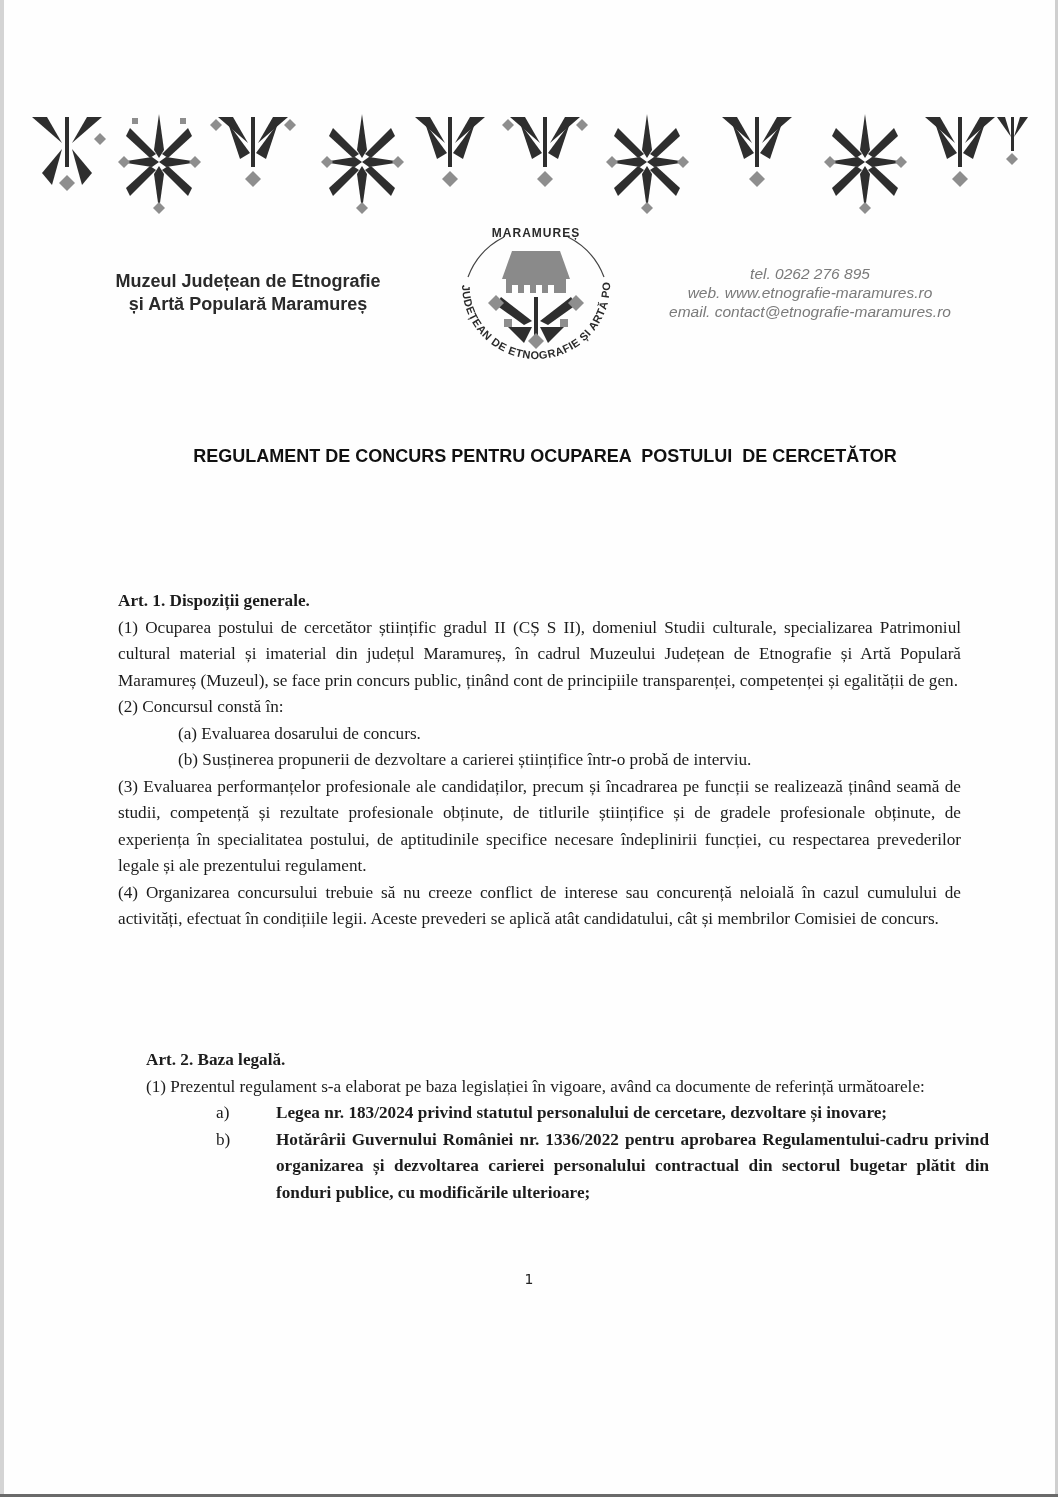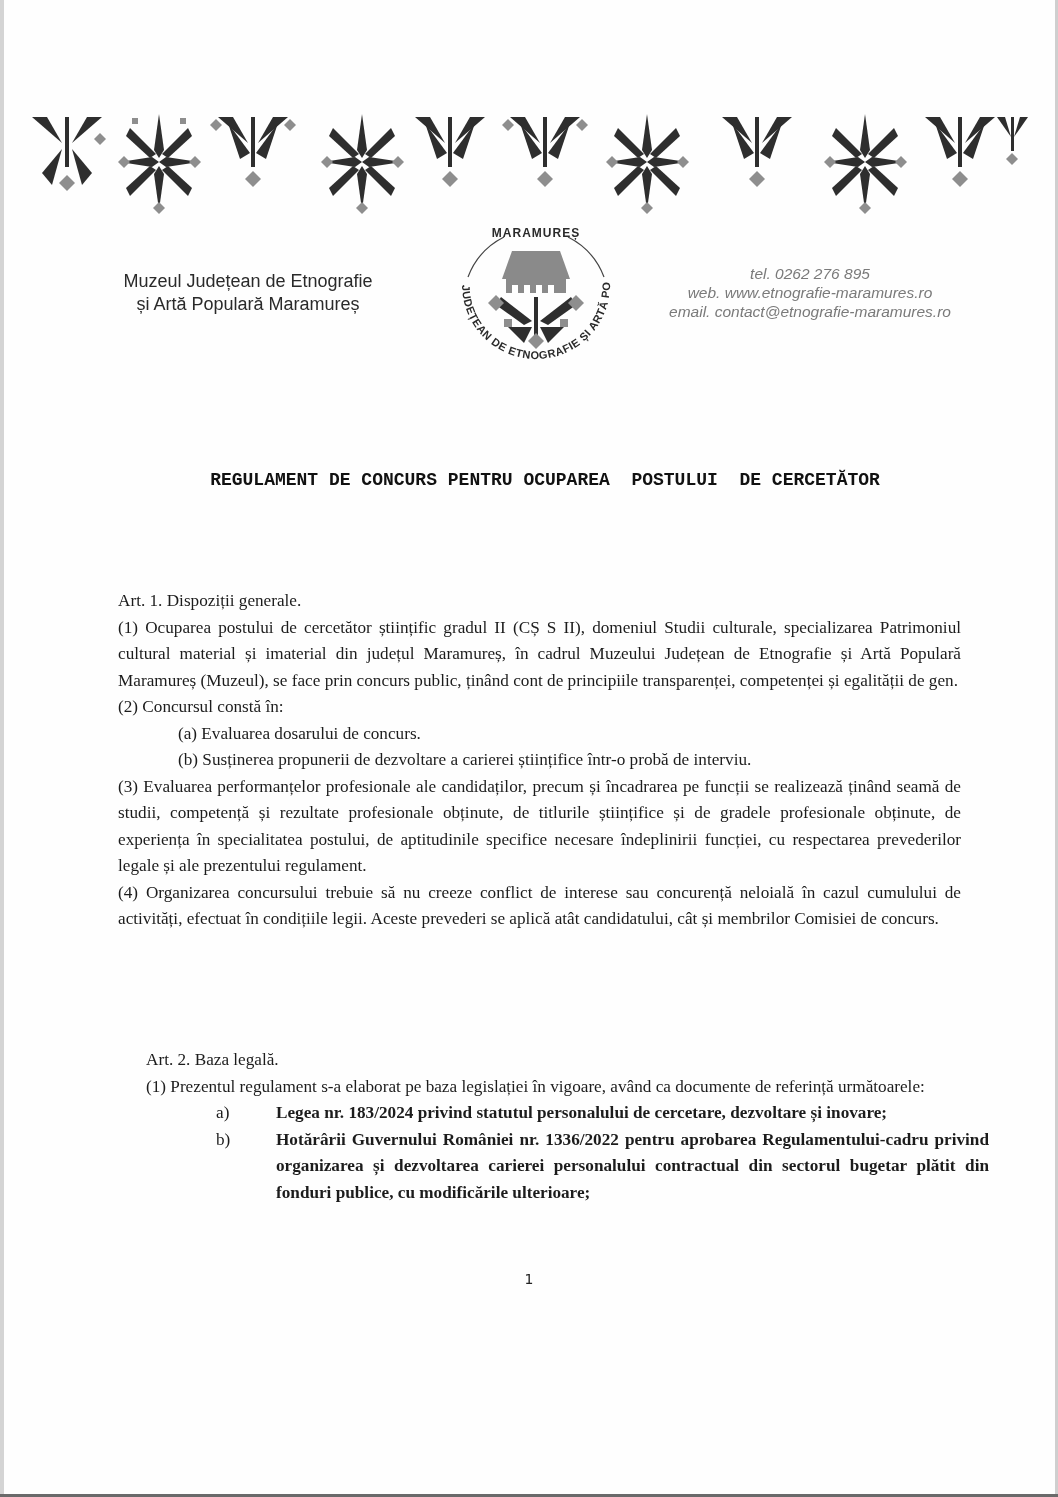--- a/index.html
+++ b/index.html
@@ -11,41 +11,41 @@
   .edge-left { position: absolute; left: 0; top: 0; width: 4px; height: 1497px; background: #d4d4d4; }
   .edge-right { position: absolute; right: 0; top: 0; width: 3px; height: 1497px; background: #cfcfcf; }
   .edge-bottom { position: absolute; left: 0; bottom: 0; width: 1058px; height: 3px; background: #6a6a6a; }
 
   .motif-band { position: absolute; left: 0; top: 108px; width: 1058px; height: 110px; }
   .motif { position: absolute; }
   .motif svg { display: block; }
 
   .inst-name {
     position: absolute; left: 88px; top: 270px; width: 320px; text-align: center;
-    font-family: "Liberation Sans", sans-serif; font-size: 18px; line-height: 23px; color: #2a2a2a;
+    font-family: "Liberation Sans", sans-serif; font-size: 18px; line-height: 23px; color: #2a2a2a; font-weight: bold;
   }
   .logo { position: absolute; left: 446px; top: 215px; width: 180px; height: 190px; }
 
   .contact {
     position: absolute; left: 640px; top: 264px; width: 340px; text-align: center;
     font-family: "Liberation Sans", sans-serif; font-size: 15.5px; line-height: 19px; color: #7a7a7a; font-style: italic;
   }
 
   .doc-title {
     position: absolute; left: 100px; top: 444px; width: 890px; text-align: center;
-    font-family: Liberation Mono, monospace; font-weight: bold; font-size: 18px; line-height: 25px; color: #111; margin-top: 24px;
+    font-family: Liberation Sans, sans-serif; font-weight: bold; font-size: 18px; line-height: 25px; color: #111;
   }
 
   .body-text {
     position: absolute; left: 118px; width: 843px;
     font-family: "Liberation Serif", serif; font-size: 17.2px; line-height: 26.5px; color: #1c1c1c;
     text-align: justify;
   }
   .body-text p { margin: 0; }
-  .art-heading { font-weight: normal; }
+  .art-heading { font-weight: bold; }
   .indent { padding-left: 60px; text-align: left; }
   .legal-item { display: flex; padding-left: 70px; }
   .legal-item .lbl { width: 60px; flex: none; }
   .legal-item .txt { flex: 1; text-align: justify; font-weight: bold; }
 
   .page-num {
     position: absolute; left: 529px; top: 1271px; transform: translateX(-50%);
     font-family: "DejaVu Sans", sans-serif; font-size: 14px; color: #222;
   }
 </style>

